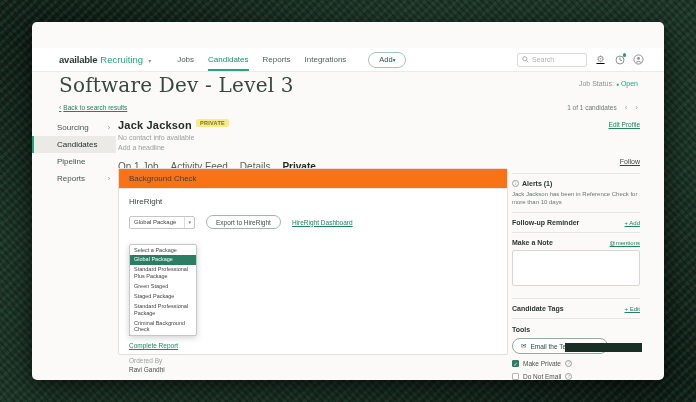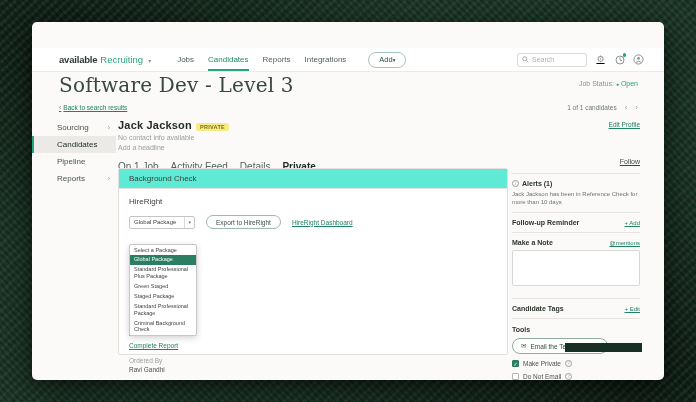--- a/index.html
+++ b/index.html
@@ -64,36 +64,36 @@
   .sidebar{ position:absolute; top:97px; left:0; width:84px; }
   .side-item{
     font-size:8px; color:#4a5650; padding:4px 6px 4px 23px; display:flex; justify-content:space-between;
     align-items:center; cursor:pointer; border-left:2px solid transparent;
   }
   .side-item .chev{ visibility:hidden; color:#8a938f; font-size:7px; }
   .side-item.expandable .chev{ visibility:visible; }
   .side-item.active{ background:#eceae7; border-left:2px solid #24a47f; color:#23302a; }
   
   .cand{ position:absolute; top:97px; left:86px; right:24px; }
-  .cand-name-row{ display:flex; align-items:flex-end; gap:4px; }
+  .cand-name-row{ display:flex; align-items:flex-start; gap:4px; }
   .cand-name{ font-size:11px; font-weight:bold; color:#232d27; letter-spacing:0.2px;}
   .badge{ background:#f7ec84; color:#7a6d25; font-size:5.5px; font-weight:bold; padding:1px 4px; border-radius:2px; letter-spacing:0.3px;}
   .edit-profile{ position:absolute; right:0; top:2px; font-size:6.5px; color:#1f8263; text-decoration:underline; }
   .cand-sub{ font-size:7px; color:#99a19b; margin-top:3px; }
   .cand-sub2{ font-size:7px; color:#99a19b; margin-top:3px; }
   .tabs{ display:flex; gap:12px; margin-top:7px; width:390px; border-bottom:1px solid #e7e5e2; }
   .tab{ font-size:10px; color:#55615b; padding:3px 0 4px; cursor:pointer; }
   .tab.active{ color:#1f2b26; font-weight:bold; border-bottom:2px solid #2b7e61; }
   
   .card{
     position:absolute; top:146px; left:86px; width:390px; height:187px;
     background:#fff; border:1px solid #e2e0dd; border-radius:2px;
   }
   .card-header{
-    background:#5eead4; border-bottom:1px solid #e7e5e2; padding:5px 10px; font-size:8px; color:#3b423d;
+    background:#f97316; border-bottom:1px solid #e7e5e2; padding:5px 10px; font-size:8px; color:#3b423d;
   }
   .card-body{ position:relative; padding:8px 10px; }
   .provider{ font-size:8px; color:#3b423d; margin-bottom:9px; }
   .controls{ display:flex; align-items:center; gap:11px; }
   .select{
     width:66px; height:13px; border:1px solid #c7c5c2; border-radius:2px; background:#fff;
     display:flex; align-items:center; justify-content:space-between; padding:0 0 0 4px; font-size:6px; color:#444;
     cursor:pointer;
   }
   .select .caret{ border-left:1px solid #dcdad7; padding:0 3px; color:#777; font-size:5px; align-self:stretch; display:flex; align-items:center;}

